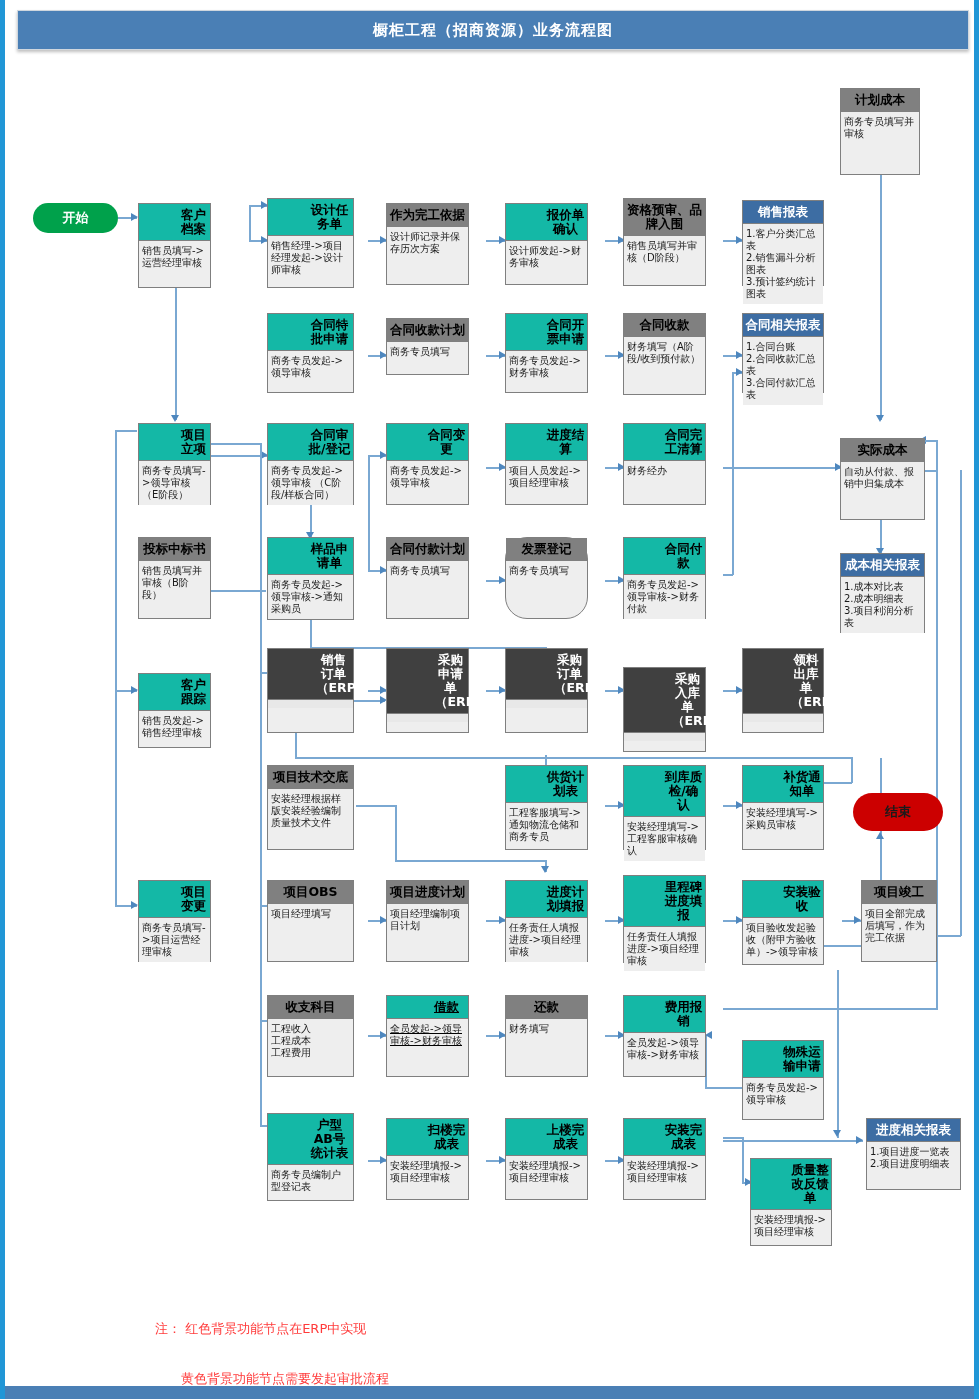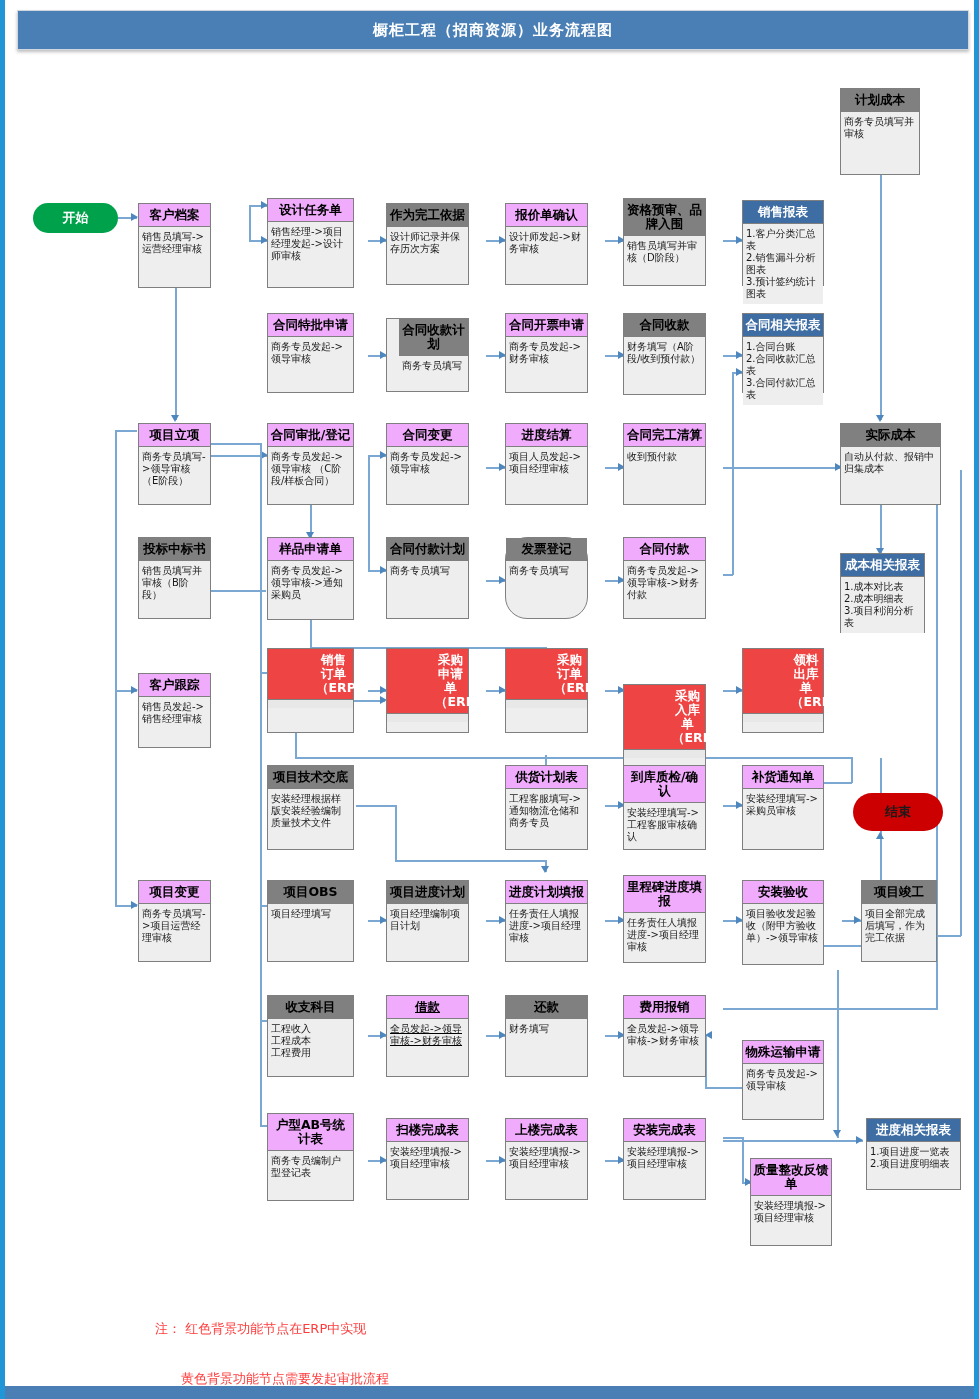--- a/index.html
+++ b/index.html
@@ -11,24 +11,24 @@
         background:#4a7fb5;border:1px solid #d0d7de;
         display:flex;align-items:center;justify-content:center;
         box-shadow:0 2px 3px rgba(0,0,0,.25);}
   #title-bar .t{color:#ffffff;font-size:15px;font-weight:bold;letter-spacing:1px;}
   .node{position:absolute;box-sizing:border-box;border:1.5px solid #7f7f7f;background:#eeeeee;}
   .node .hd{box-sizing:border-box;width:100%;text-align:center;font-weight:bold;
         font-size:12.5px;line-height:14px;padding:4px 2px;border-bottom:1.5px solid #7f7f7f;
         display:flex;align-items:center;justify-content:center;}
   .node .bd{box-sizing:border-box;width:100%;font-size:10px;line-height:12px;
         padding:4px 3px;color:#1a1a1a;background:#eeeeee;word-break:break-all;}
-  .node.yellow .hd{background:#f0abfc;color:#000;}
+  .node.yellow .hd{background:#14b8a6;color:#000;padding-left:40px;}
   .node.gray   .hd{background:#808080;color:#000;}
   .node.blue   .hd{background:#3d6da3;color:#fff;}
-  .node.red    .hd{background:#ef4444;color:#fff;padding-left:48px;}
+  .node.red    .hd{background:#404040;color:#fff;padding-left:48px;}
   .node.red .bd{background:#e8e8e8;}
   .term{position:absolute;box-sizing:border-box;display:flex;align-items:center;
         justify-content:center;border-radius:999px;font-size:13px;font-weight:bold;}
   .term.start{background:#00a14b;color:#ffffff;}
   .term.end{background:#cc0000;color:#1a1a1a;}
   .ln{position:absolute;background:#7aa8d2;}
   .ln.h{height:1.5px;}
   .ln.v{width:1.5px;}
   .ar{position:absolute;width:0;height:0;}
   .ar.r{border-top:4.5px solid transparent;border-bottom:4.5px solid transparent;border-left:7px solid #4e87be;}
@@ -262,21 +262,21 @@
     <div class="hd">销售报表</div>
     <div class="bd" style="white-space:pre-line;">1.客户分类汇总表
 2.销售漏斗分析图表
 3.预计签约统计图表</div>
   </div>
 
   <div class="node yellow" style="left:262px;top:313px;width:87px;height:80px;">
     <div class="hd">合同特批申请</div>
     <div class="bd">商务专员发起-&gt;领导审核</div>
   </div>
-  <div class="node gray" style="left:381px;top:318px;width:83px;height:74px;padding-left:12px;">
+  <div class="node gray" style="left:381px;top:318px;width:83px;height:57px;">
     <div class="hd">合同收款计划</div>
     <div class="bd">商务专员填写</div>
   </div>
   <div class="node yellow" style="left:500px;top:313px;width:83px;height:80px;">
     <div class="hd">合同开票申请</div>
     <div class="bd">商务专员发起-&gt;财务审核</div>
   </div>
   <div class="node gray" style="left:618px;top:313px;width:83px;height:82px;">
     <div class="hd">合同收款</div>
     <div class="bd">财务填写（A阶段/收到预付款）</div>
@@ -299,23 +299,23 @@
   <div class="node yellow" style="left:381px;top:423px;width:83px;height:82px;">
     <div class="hd">合同变更</div>
     <div class="bd">商务专员发起-&gt;领导审核</div>
   </div>
   <div class="node yellow" style="left:500px;top:423px;width:83px;height:82px;">
     <div class="hd">进度结算</div>
     <div class="bd">项目人员发起-&gt;项目经理审核</div>
   </div>
   <div class="node yellow" style="left:618px;top:423px;width:83px;height:82px;">
     <div class="hd">合同完工清算</div>
-    <div class="bd">收到预付款</div>
-  </div>
-  <div class="node gray" style="left:835px;top:423px;width:101px;height:82px;">
+    <div class="bd">财务经办</div>
+  </div>
+  <div class="node gray" style="left:835px;top:438px;width:85px;height:82px;">
     <div class="hd">实际成本</div>
     <div class="bd">自动从付款、报销中归集成本</div>
   </div>
 
   <div class="node gray" style="left:133px;top:537px;width:73px;height:82px;">
     <div class="hd">投标中标书</div>
     <div class="bd">销售员填写并审核（B阶段）</div>
   </div>
   <div class="node yellow" style="left:262px;top:537px;width:87px;height:83px;">
     <div class="hd">样品申请单</div>
@@ -352,21 +352,21 @@
   <div class="node red" style="left:381px;top:648px;width:83px;height:85px;">
     <div class="hd" style="white-space:pre-line;display:block;">采购申请单
 （ERP）</div>
     <div class="bd"></div>
   </div>
   <div class="node red" style="left:500px;top:648px;width:83px;height:85px;">
     <div class="hd" style="white-space:pre-line;display:block;">采购订单
 （ERP）</div>
     <div class="bd"></div>
   </div>
-  <div class="node red" style="left:618px;top:684px;width:83px;height:85px;">
+  <div class="node red" style="left:618px;top:667px;width:83px;height:85px;">
     <div class="hd" style="white-space:pre-line;display:block;">采购入库单
 （ERP）</div>
     <div class="bd"></div>
   </div>
   <div class="node red" style="left:737px;top:648px;width:82px;height:85px;">
     <div class="hd" style="white-space:pre-line;display:block;">领料出库单
 （ERP）</div>
     <div class="bd"></div>
   </div>
 

